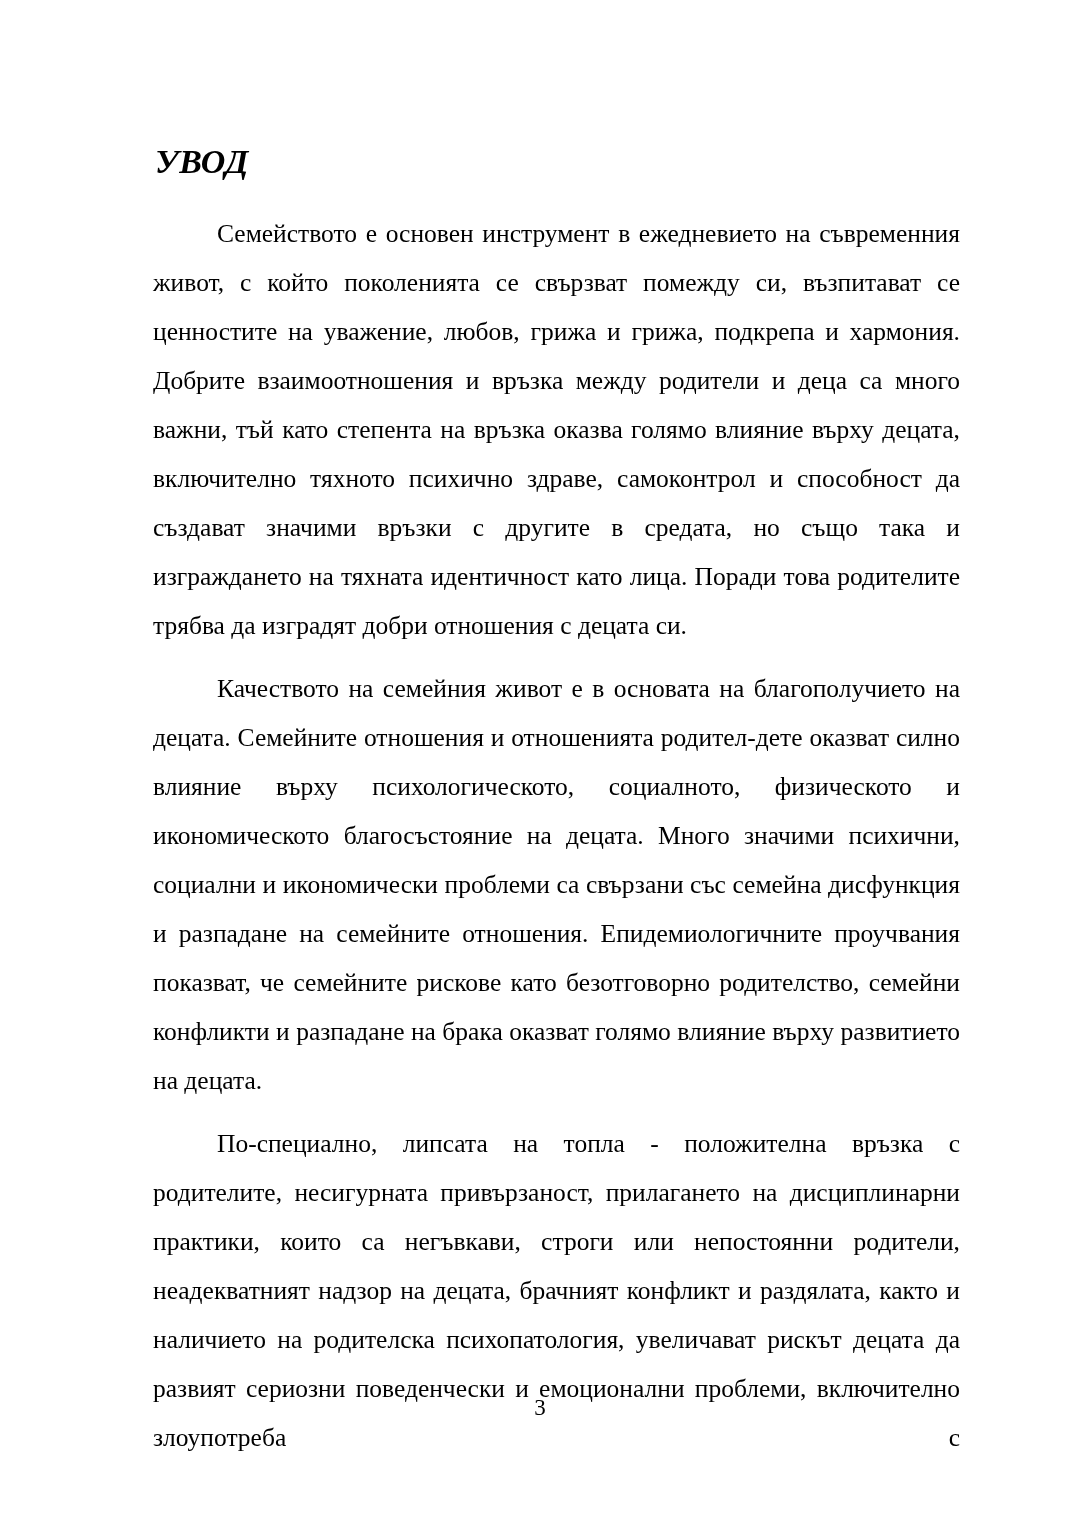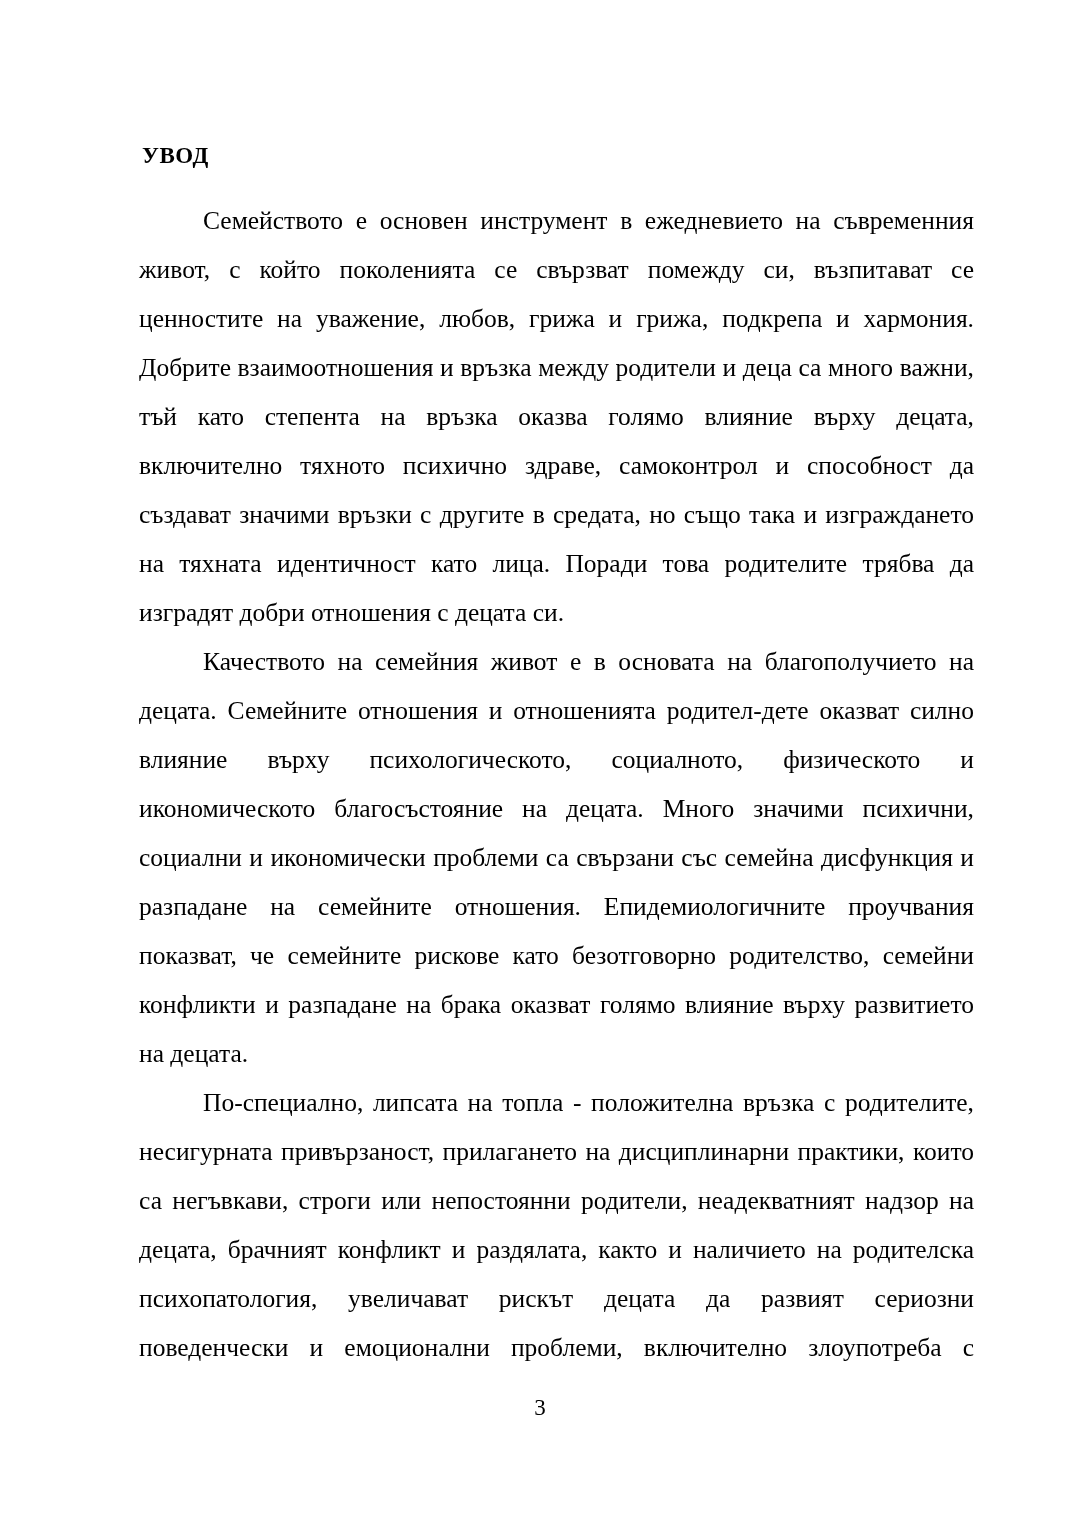--- a/index.html
+++ b/index.html
@@ -23,33 +23,34 @@
     height: 1526px;
     background: #ffffff;
   }
   .content {
     position: absolute;
     left: 139px;
     top: 142px;
     width: 835px;
   }
   .doc-title {
-    font-size: 23px;
+    font-size: 34px;
     font-weight: bold;
     letter-spacing: 0.5px;
-    margin: 0 0 26px 3px;
+    margin: 0 0 26px 16px;
     line-height: 1.2;
+    font-style: italic;
   }
   .para {
     font-size: 25.5px;
     line-height: 49px;
     text-align: justify;
     text-justify: inter-word;
     text-indent: 64px;
-    margin: 0;
+    margin: 14px;
   }
   .para + .para {
     margin-top: 0px;
   }
   
   .para.clipped {
     text-align: justify;
   }
   .para.clipped::after {
     content: "";

